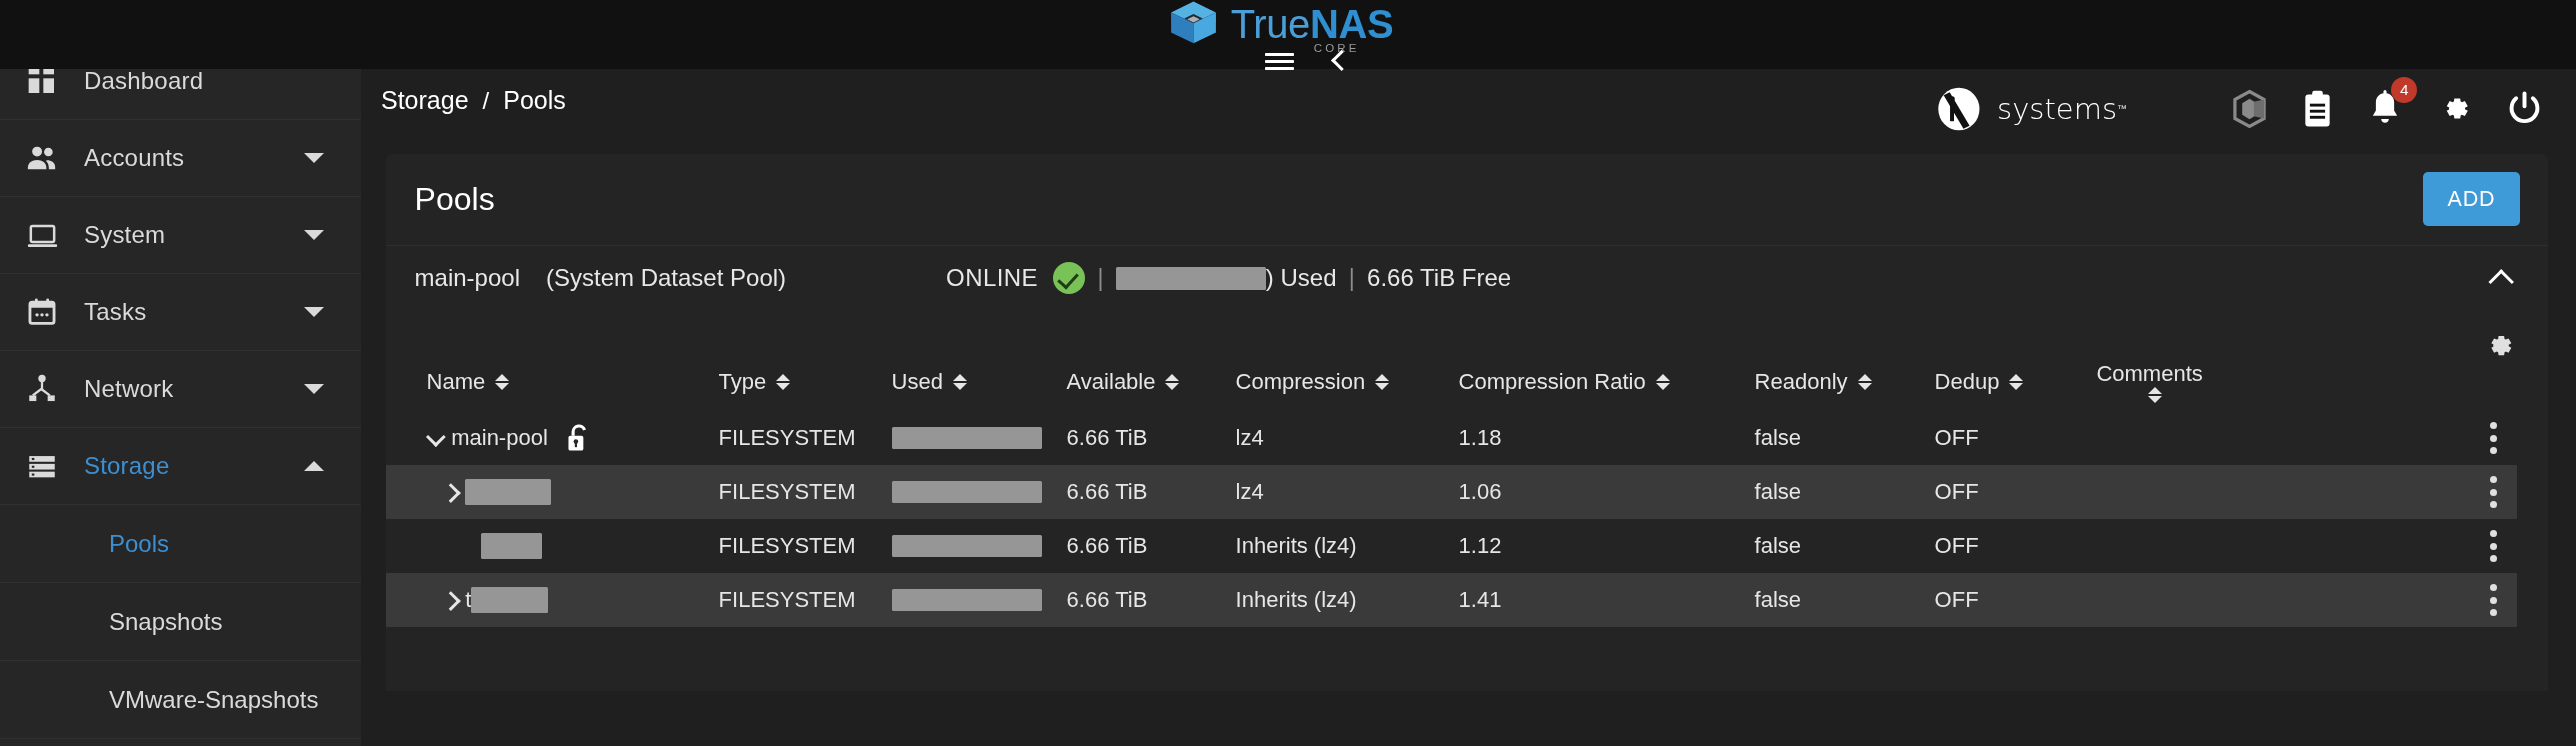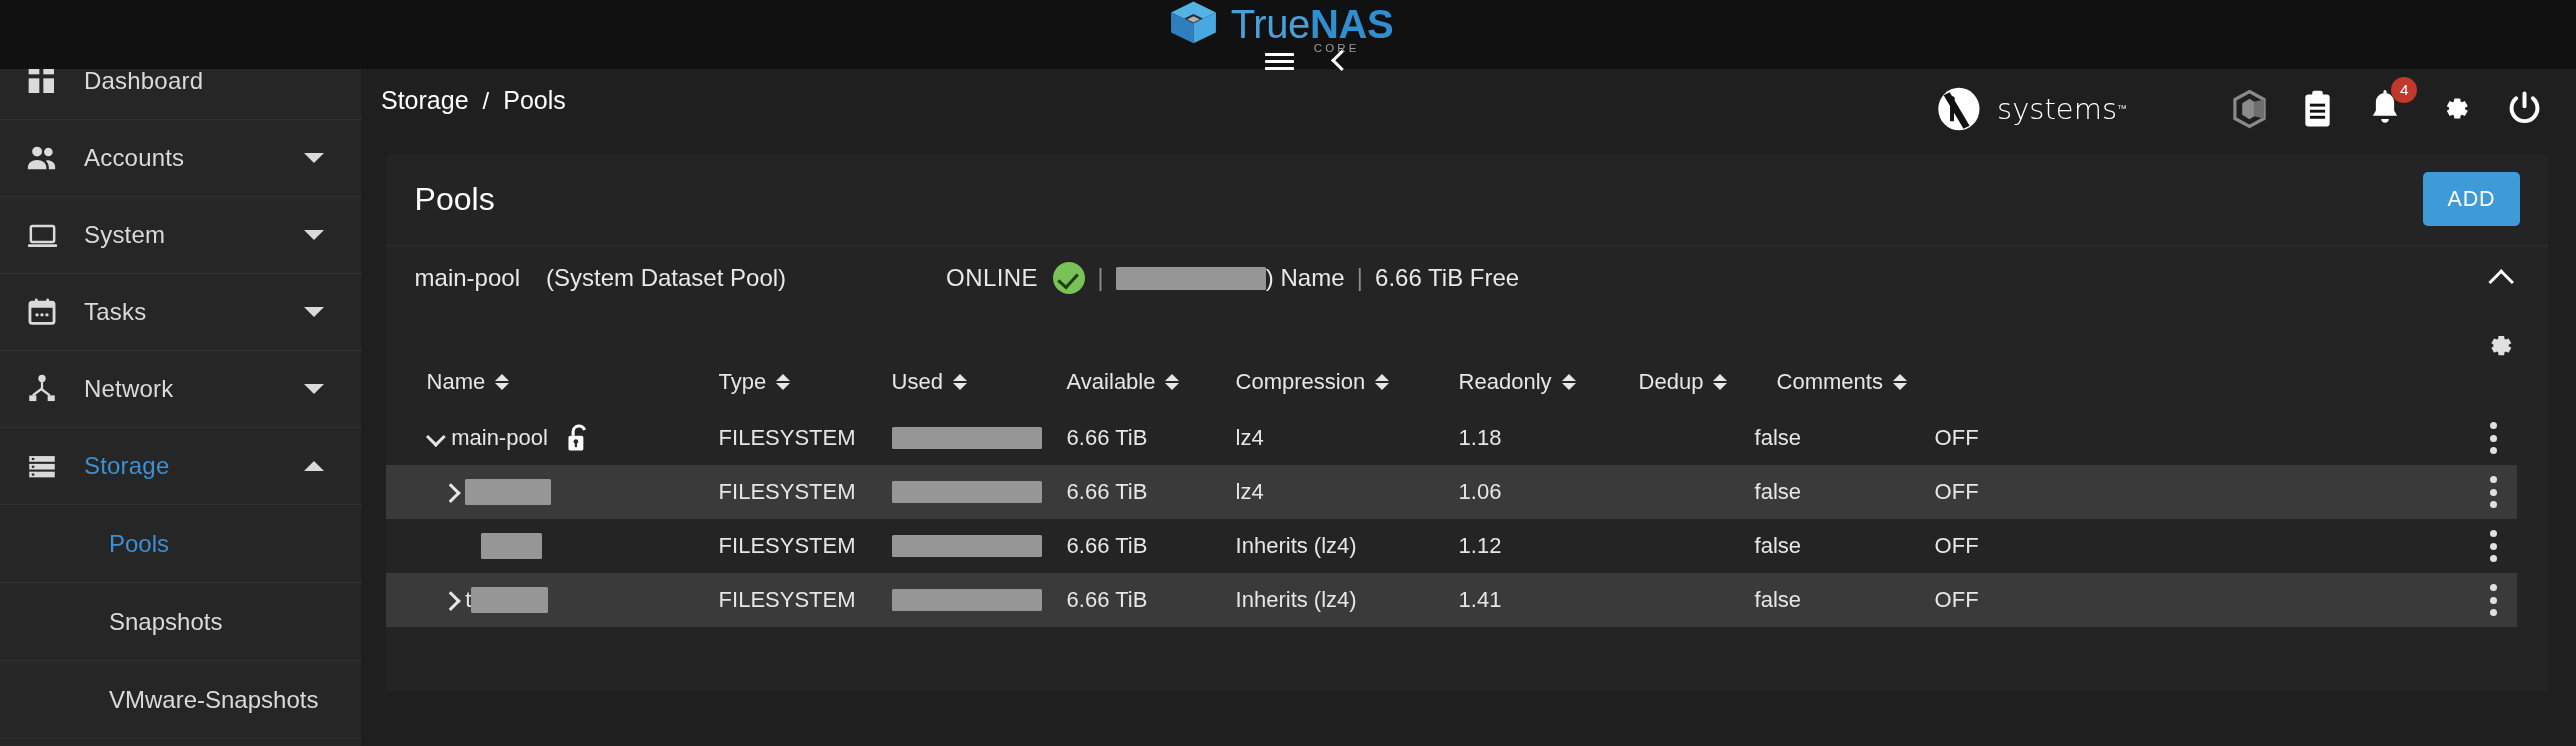--- a/index.html
+++ b/index.html
@@ -239,21 +239,21 @@
 
   
   .c-name  { width: 292px; }
   .c-type  { width: 173px; }
   .c-used  { width: 175px; }
   .c-avail { width: 169px; }
   .c-comp  { width: 223px; }
   .c-ratio { width: 296px; }
   .c-ro    { width: 180px; }
   .c-dedup { width: 138px; }
-  .c-cmnt  { width: 154px; }
+  .c-cmnt  { width: 154px; flex-direction: column; }
 
   .chev-r {
     width: 20px; height: 20px; position: relative; flex: 0 0 20px; margin-right: 4.6px; cursor: pointer;
   }
   .chev-r::before {
     content: ""; position: absolute; left: 3.1px; top: 3.8px;
     width: 10.7px; height: 10.7px;
     border-right: 3.1px solid #e6e6e6; border-top: 3.1px solid #e6e6e6;
     transform: rotate(45deg);
   }
@@ -487,21 +487,21 @@
       </div>
 
       <div class="pool-summary">
         <span class="pool-name">main-pool</span>
         <span class="pool-sub">(System Dataset Pool)</span>
         <span class="pool-status-zone">
           <span class="status-text">ONLINE</span>
           <span class="status-check"></span>
           <span class="vbar">|</span>
           <span class="redact redact-used"></span>
-          <span class="usage-text">) Name</span>
+          <span class="usage-text">) Used</span>
           <span class="vbar">|</span>
           <span class="usage-text">6.66 TiB Free</span>
         </span>
         <span class="pool-collapse"></span>
       </div>
 
       <div class="table-zone">
 
         <span class="table-gear">
           <svg width="35" height="35" viewBox="0 0 24 24">
@@ -533,20 +533,27 @@
           </span>
           <span class="th c-avail">
             <span>Available</span>
             <span class="sort-ico">
                 <i class="up"></i>
                 <i class="dn"></i>
               </span>
           </span>
           <span class="th c-comp">
             <span>Compression</span>
+            <span class="sort-ico">
+                <i class="up"></i>
+                <i class="dn"></i>
+              </span>
+          </span>
+          <span class="th c-ratio">
+            <span>Compression Ratio</span>
             <span class="sort-ico">
                 <i class="up"></i>
                 <i class="dn"></i>
               </span>
           </span>
           <span class="th c-ro">
             <span>Readonly</span>
             <span class="sort-ico">
                 <i class="up"></i>
                 <i class="dn"></i>

